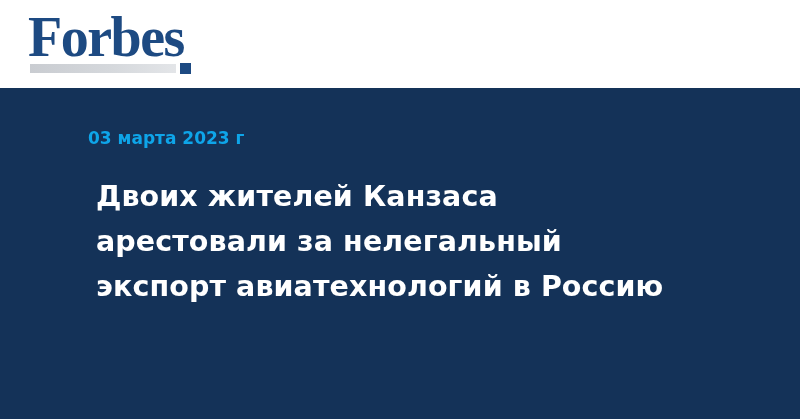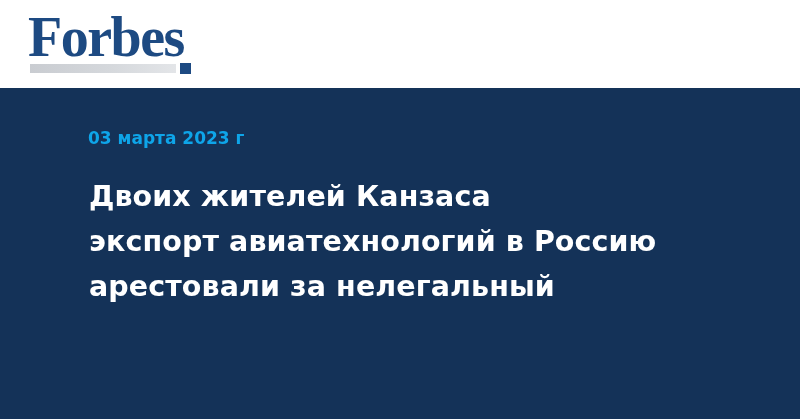--- a/index.html
+++ b/index.html
@@ -109,21 +109,21 @@
     font-family: "DejaVu Sans", sans-serif;
     font-weight: 700;
     font-size: 17px;
     line-height: 20px;
     color: #0ea5e9;
     margin: 0 0 26px 0;
     white-space: nowrap;
   }
 
   .headline {
-    margin: 1px;
+    margin: 8px;
     padding: 0;
     font-family: "DejaVu Sans", sans-serif;
     font-weight: 700;
     font-size: 28.5px;
     line-height: 45px;
     color: #ffffff;
     letter-spacing: 0.1px;
   }
 
   .headline-line {
@@ -145,20 +145,20 @@
     </div>
   </div>
 
   <div class="navy-body">
     <div class="content">
 
       <div class="date">03 марта 2023 г</div>
 
       <h1 class="headline">
         <span class="headline-line">Двоих жителей Канзаса</span>
+        <span class="headline-line">арестовали за нелегальный</span>
         <span class="headline-line">экспорт авиатехнологий в Россию</span>
-        <span class="headline-line">арестовали за нелегальный</span>
       </h1>
 
     </div>
   </div>
 
 </div>
 
 </body></html>

